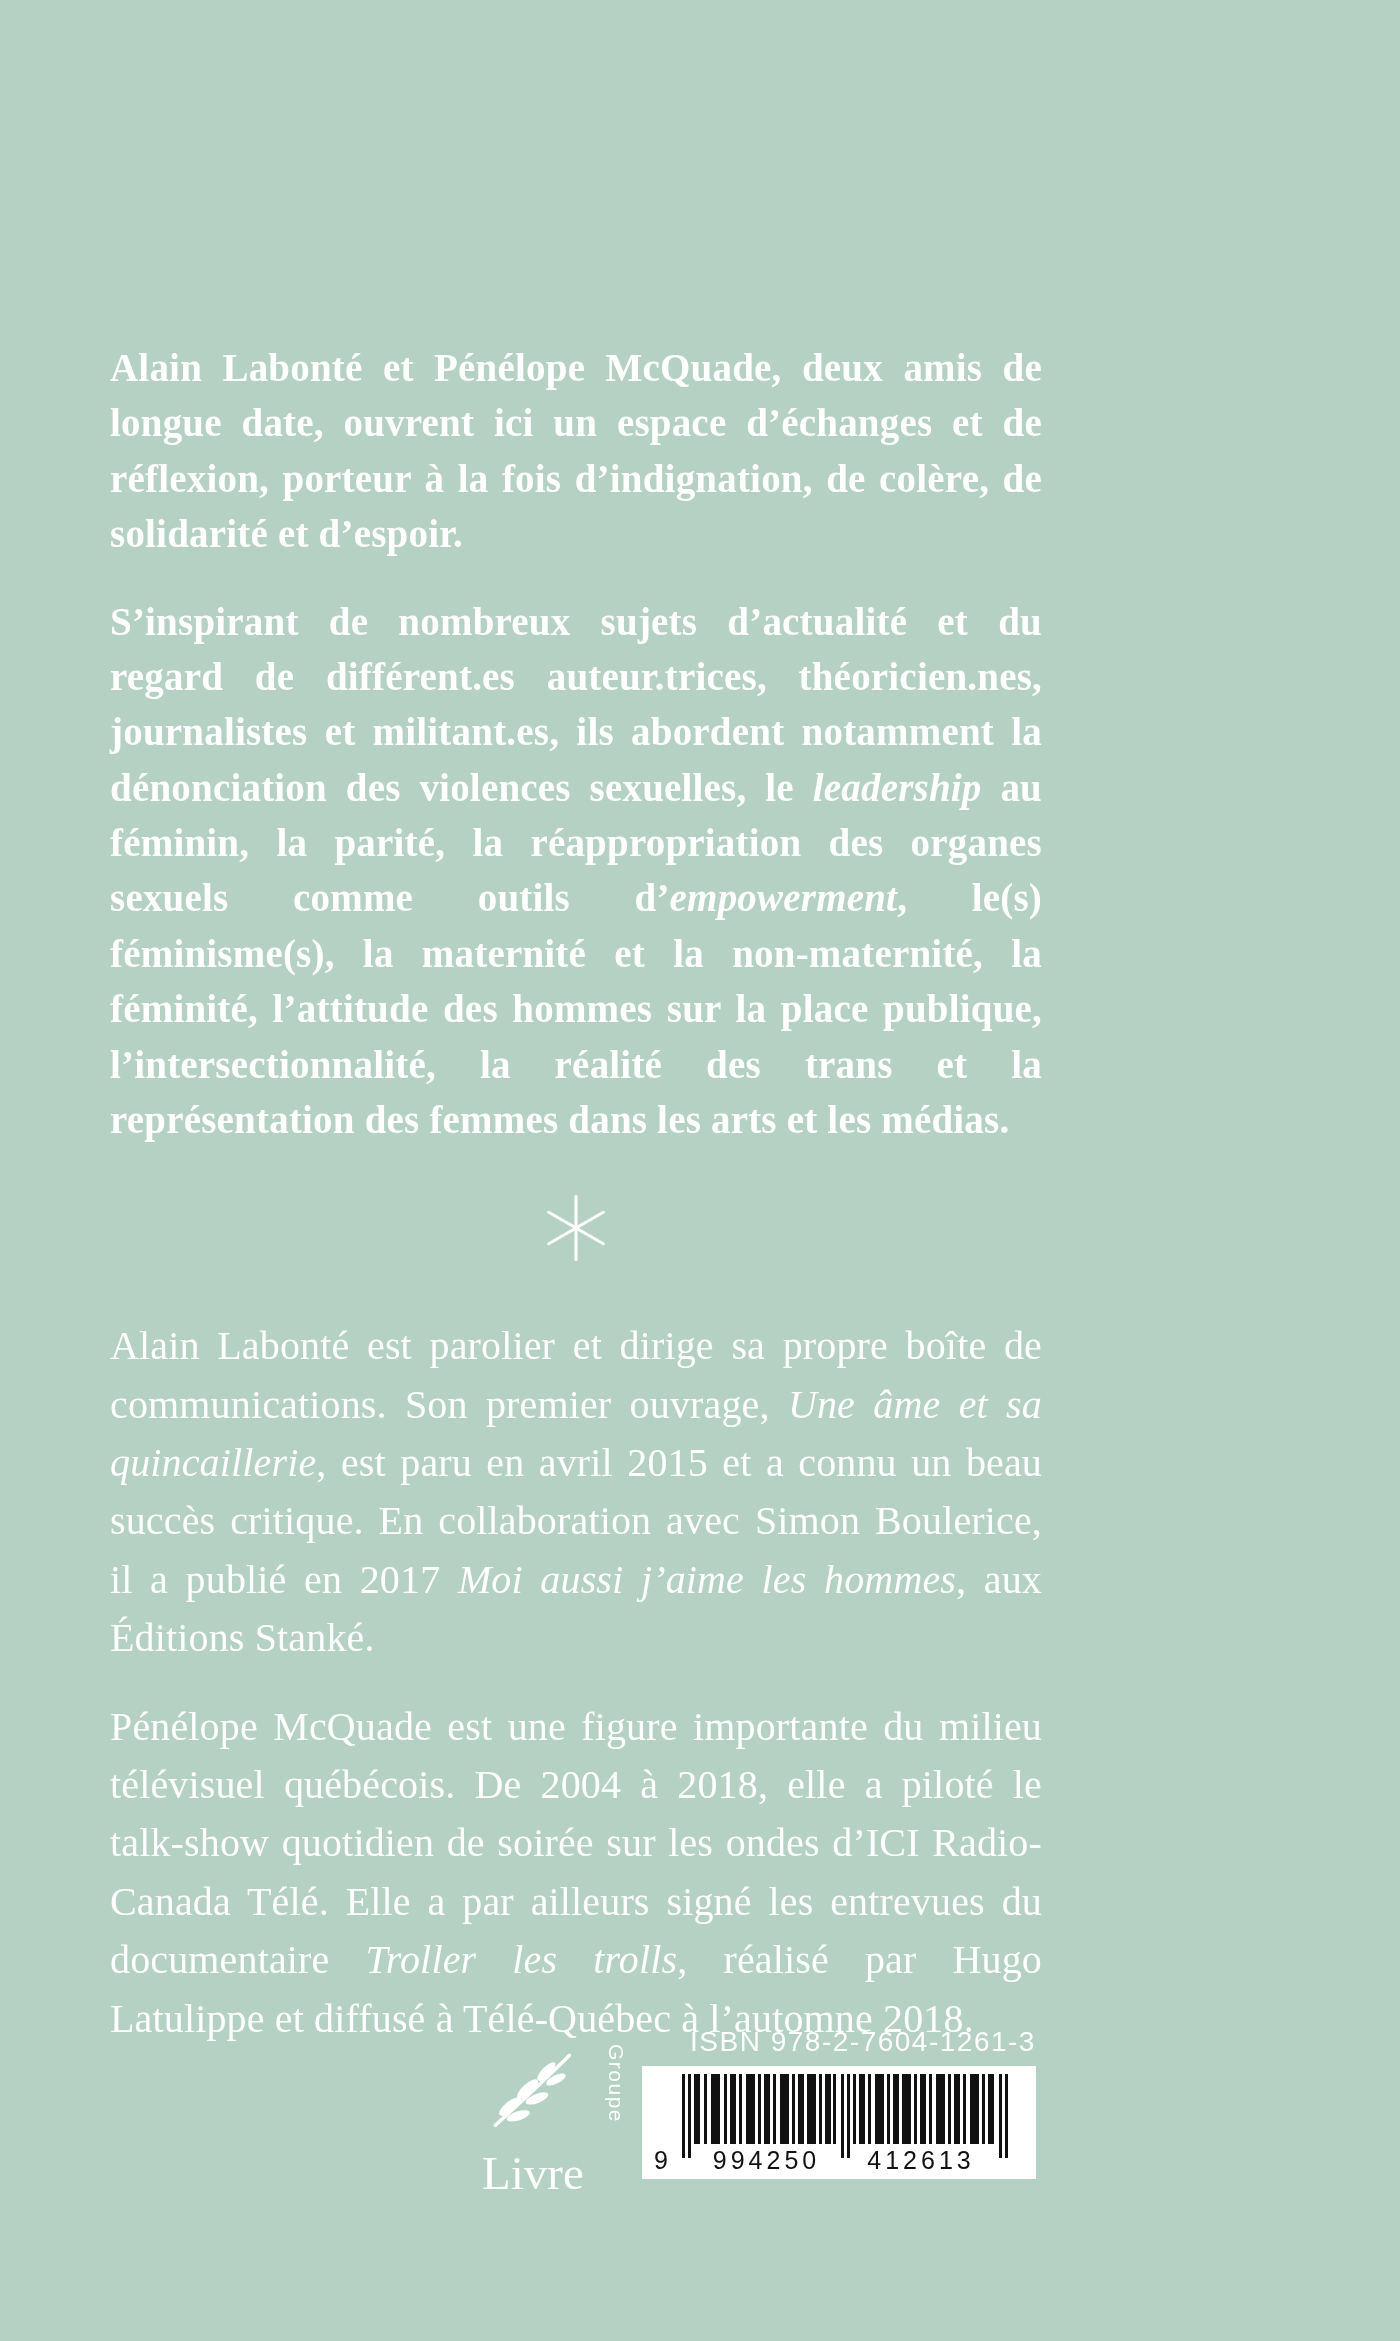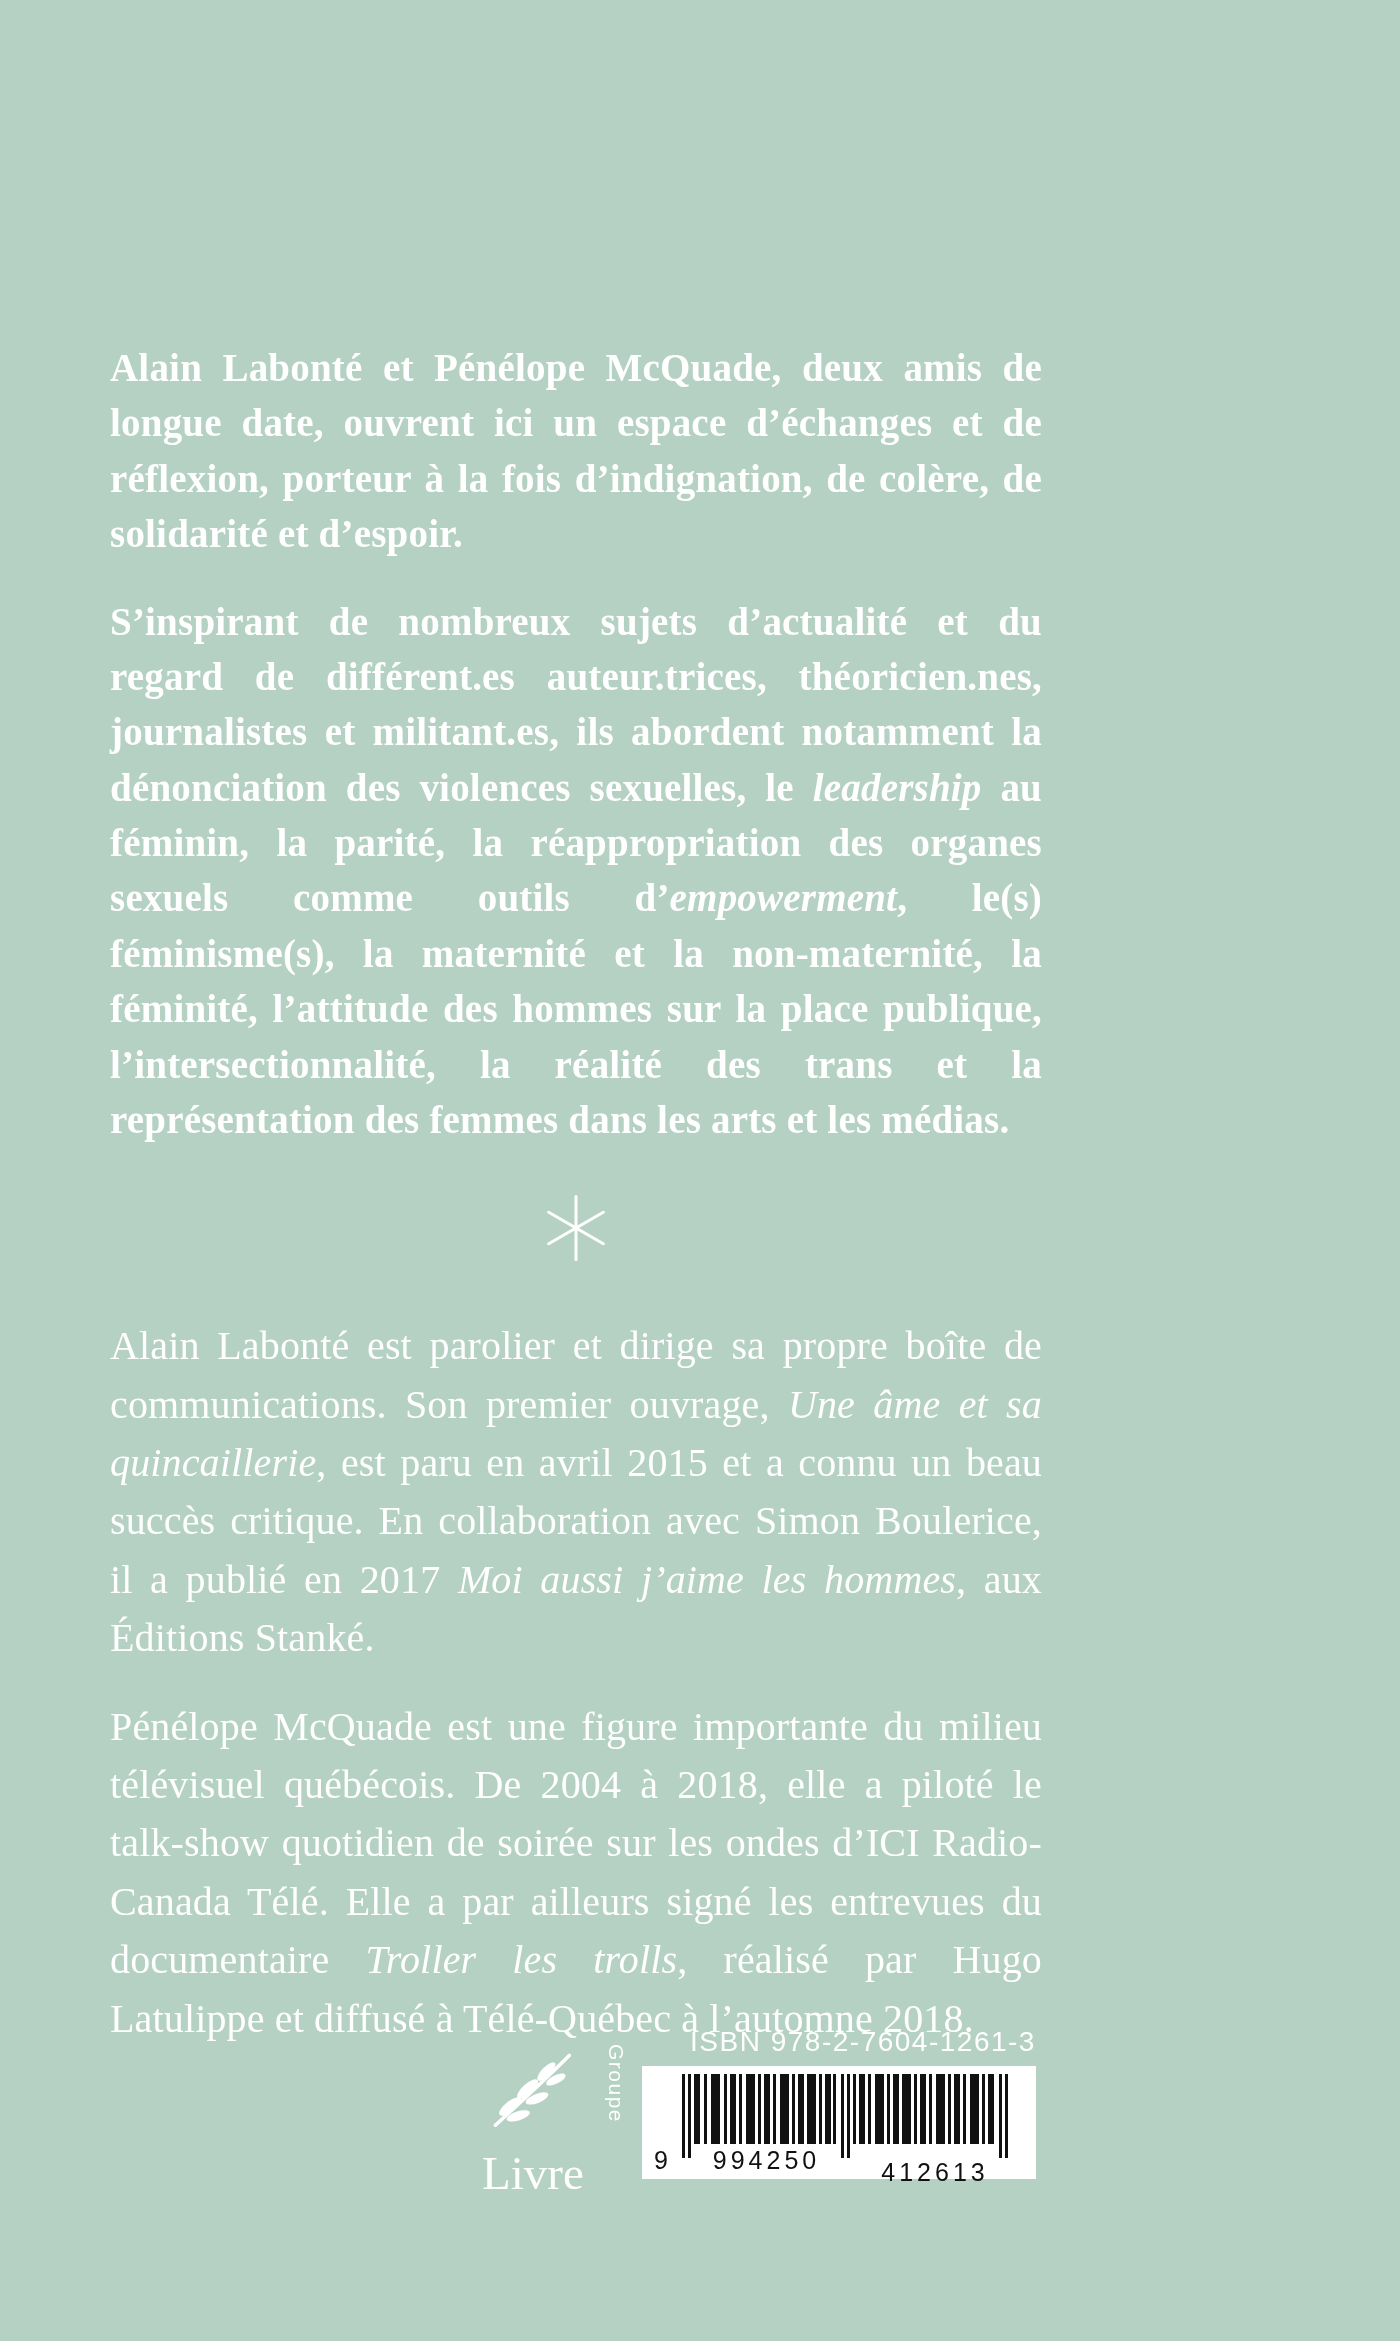--- a/index.html
+++ b/index.html
@@ -118,21 +118,21 @@
     position: absolute;
     font-family: "Liberation Sans", sans-serif;
     font-size: 25px;
     color: #111111;
     letter-spacing: 4px;
     text-align: center;
     top: 80px;
   }
   .barcode-digits .d-left   { left: 4px;  width: 30px; letter-spacing: 0; }
   .barcode-digits .d-group1 { left: 52px; width: 145px; }
-  .barcode-digits .d-group2 { left: 220px; width: 146px; margin-top: 12px; }
+  .barcode-digits .d-group2 { left: 206px; width: 146px; }
 </style>
 </head>
 <body>
 
 <div class="cover">
 
   <div class="text-flow">
 
     <p class="synopsis"><span>Alain Labonté et Pénélope McQuade, deux amis de longue date, ouvrent ici un espace d’échanges et de réflexion, porteur à la fois d’indignation, de colère, de solidarité et d’espoir.</span></p>
     <p class="synopsis"><span>S’inspirant de nombreux sujets d’actualité et du regard de différent.es auteur.trices, théoricien.nes, journalistes et militant.es, ils abordent notamment la dénonciation des violences sexuelles, le </span><i>leadership</i><span> au féminin, la parité, la réappropriation des organes sexuels comme outils d’</span><i>empowerment</i><span>, le(s) féminisme(s), la maternité et la non-maternité, la féminité, l’attitude des hommes sur la place publique, l’intersectionnalité, la réalité des trans et la représentation des femmes dans les arts et les médias.</span></p>

